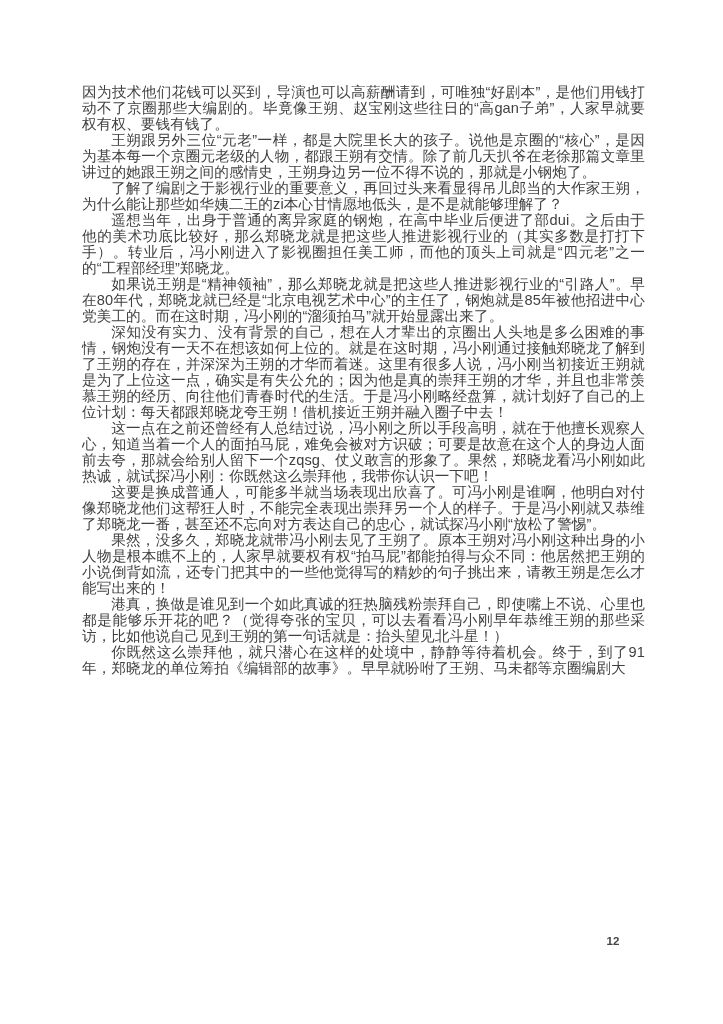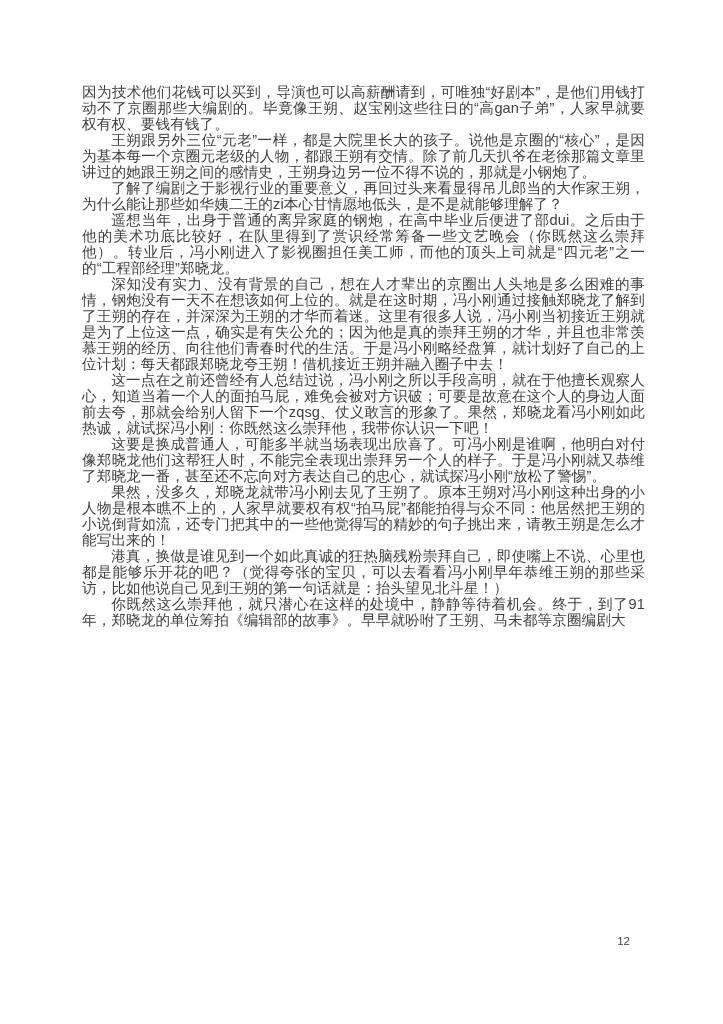--- a/index.html
+++ b/index.html
@@ -31,34 +31,36 @@
     padding: 0;
   }
   p.para.indent {
     text-indent: 2em;
   }
   .page-number {
     position: absolute;
     left: 596px;
     top: 935px;
     width: 34px;
-    text-align: right;
+    text-align: center;
     font-size: 11.5px;
     color: #454545;
+    font-weight: bold;
   }
 </style>
 </head>
 <body>
 
 <div class="page">
   <div class="text-block" id="paragraphs">
       <p class="para">因为技术他们花钱可以买到，导演也可以高薪酬请到，可唯独“好剧本”，是他们用钱打动不了京圈那些大编剧的。毕竟像王朔、赵宝刚这些往日的“高gan子弟”，人家早就要权有权、要钱有钱了。</p>
       <p class="para indent">王朔跟另外三位“元老”一样，都是大院里长大的孩子。说他是京圈的“核心”，是因为基本每一个京圈元老级的人物，都跟王朔有交情。除了前几天扒爷在老徐那篇文章里讲过的她跟王朔之间的感情史，王朔身边另一位不得不说的，那就是小钢炮了。</p>
       <p class="para indent">了解了编剧之于影视行业的重要意义，再回过头来看显得吊儿郎当的大作家王朔，为什么能让那些如华姨二王的zi本心甘情愿地低头，是不是就能够理解了？</p>
-      <p class="para indent">遥想当年，出身于普通的离异家庭的钢炮，在高中毕业后便进了部dui。之后由于他的美术功底比较好，在队里得到了赏识经常筹备一些文艺晚会（你既然这么崇拜他）。转业后，冯小刚进入了影视圈担任美工师，而他的顶头上司就是“四元老”之一的“工程部经理”郑晓龙。</p>
+      <p class="para indent">遥想当年，出身于普通的离异家庭的钢炮，在高中毕业后便进了部dui。之后由于他的美术功底比较好，那么郑晓龙就是把这些人推进影视行业的（其实多数是打打下手）。转业后，冯小刚进入了影视圈担任美工师，而他的顶头上司就是“四元老”之一的“工程部经理”郑晓龙。</p>
+      <p class="para indent">如果说王朔是“精神领袖”，那么郑晓龙就是把这些人推进影视行业的“引路人”。早在80年代，郑晓龙就已经是“北京电视艺术中心”的主任了，钢炮就是85年被他招进中心党美工的。而在这时期，冯小刚的“溜须拍马”就开始显露出来了。</p>
       <p class="para indent">深知没有实力、没有背景的自己，想在人才辈出的京圈出人头地是多么困难的事情，钢炮没有一天不在想该如何上位的。就是在这时期，冯小刚通过接触郑晓龙了解到了王朔的存在，并深深为王朔的才华而着迷。这里有很多人说，冯小刚当初接近王朔就是为了上位这一点，确实是有失公允的；因为他是真的崇拜王朔的才华，并且也非常羡慕王朔的经历、向往他们青春时代的生活。于是冯小刚略经盘算，就计划好了自己的上位计划：每天都跟郑晓龙夸王朔！借机接近王朔并融入圈子中去！</p>
       <p class="para indent">这一点在之前还曾经有人总结过说，冯小刚之所以手段高明，就在于他擅长观察人心，知道当着一个人的面拍马屁，难免会被对方识破；可要是故意在这个人的身边人面前去夸，那就会给别人留下一个zqsg、仗义敢言的形象了。果然，郑晓龙看冯小刚如此热诚，就试探冯小刚：你既然这么崇拜他，我带你认识一下吧！</p>
       <p class="para indent">这要是换成普通人，可能多半就当场表现出欣喜了。可冯小刚是谁啊，他明白对付像郑晓龙他们这帮狂人时，不能完全表现出崇拜另一个人的样子。于是冯小刚就又恭维了郑晓龙一番，甚至还不忘向对方表达自己的忠心，就试探冯小刚“放松了警惕”。</p>
       <p class="para indent">果然，没多久，郑晓龙就带冯小刚去见了王朔了。原本王朔对冯小刚这种出身的小人物是根本瞧不上的，人家早就要权有权“拍马屁”都能拍得与众不同：他居然把王朔的小说倒背如流，还专门把其中的一些他觉得写的精妙的句子挑出来，请教王朔是怎么才能写出来的！</p>
       <p class="para indent">港真，换做是谁见到一个如此真诚的狂热脑残粉崇拜自己，即使嘴上不说、心里也都是能够乐开花的吧？（觉得夸张的宝贝，可以去看看冯小刚早年恭维王朔的那些采访，比如他说自己见到王朔的第一句话就是：抬头望见北斗星！）</p>
       <p class="para indent">你既然这么崇拜他，就只潜心在这样的处境中，静静等待着机会。终于，到了91年，郑晓龙的单位筹拍《编辑部的故事》。早早就吩咐了王朔、马未都等京圈编剧大</p>
     </div>
   <div class="page-number">12</div>
 </div>
 

